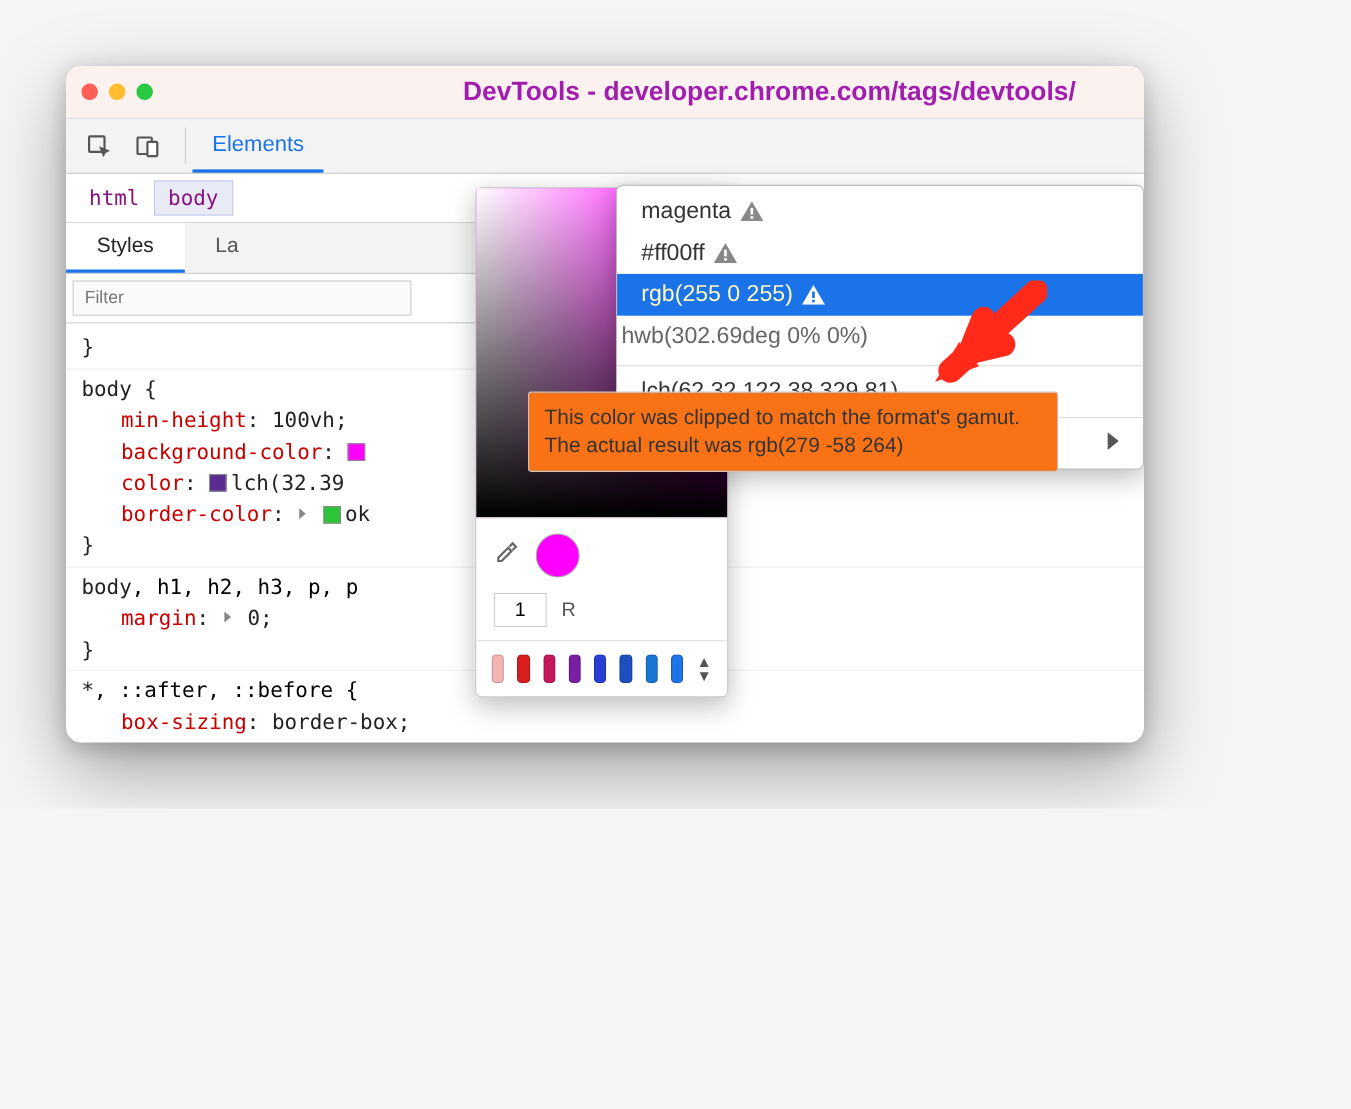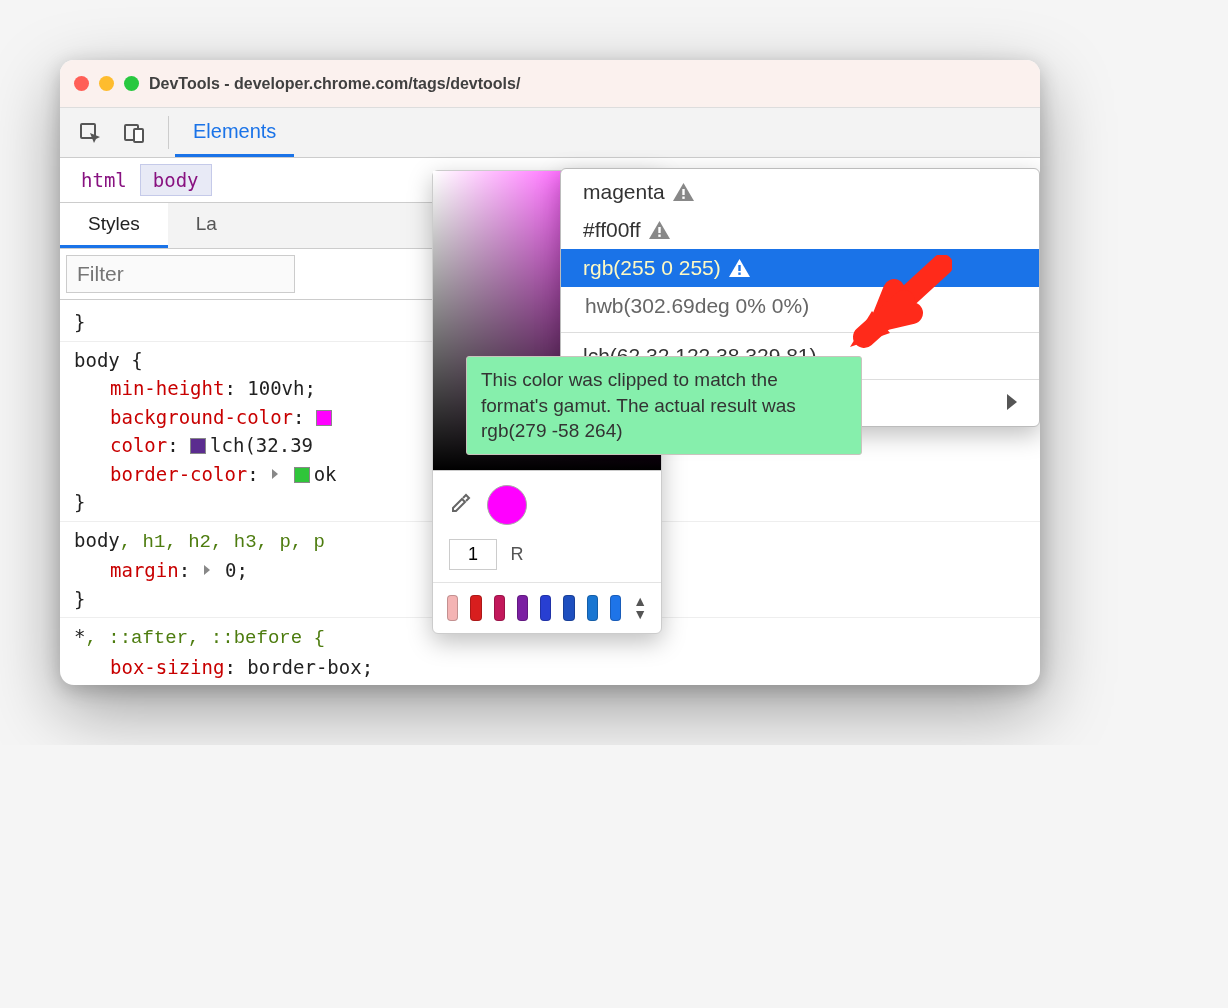--- a/index.html
+++ b/index.html
@@ -26,24 +26,24 @@
       gap: 10px;
       border-bottom: 1px solid #ddd;
     }
     .traffic-lights { display: flex; gap: 10px; }
     .tl { width: 15px; height: 15px; border-radius: 50%; }
     .tl.red { background: #ff5f57; }
     .tl.yellow { background: #febc2e; }
     .tl.green { background: #28c840; }
     .title-text {
       flex: 1;
-      text-align: left;
+      text-align: right;
       font-weight: 700;
-      color: #404040;
-      font-size: 16px;
+      color: #a21caf;
+      font-size: 24px;
       margin-right: 48px;
     }
     .toolbar {
       height: 50px;
       display: flex;
       align-items: stretch;
       border-bottom: 1px solid #ccc;
       background: #f3f3f3;
       padding-left: 8px;
     }
@@ -86,23 +86,23 @@
     }
     .subtab {
       padding: 10px 28px;
       color: #555;
       font-size: 19px;
       border-bottom: 3px solid transparent;
     }
     .subtab.active { color: #222; border-bottom-color: #1a73e8; background: #fff; }
     .filter-row { padding: 6px; border-bottom: 1px solid #ccc; }
     .filter-input {
-      width: 229px;
+      width: 308px;
       padding: 6px 10px;
-      font-size: 21px;
+      font-size: 16px;
       border: 1px solid #ccc;
       background: #fafafa;
       color: #888;
     }
     .styles-pane {
       font-family: Menlo, Consolas, monospace;
       font-size: 19px;
       line-height: 1.5;
       padding: 4px 0 0 0;
       color: #222;
@@ -121,21 +121,21 @@
       margin-right: 4px;
     }
     .expander {
       display:inline-block; width:0; height:0;
       border-left: 6px solid #888;
       border-top: 5px solid transparent;
       border-bottom: 5px solid transparent;
       margin: 0 4px 0 2px;
       vertical-align: 2px;
     }
-    .faded { color:#4d7c0f;font-family:Liberation Mono, monospace; }
+    .faded { color:#000000; }
 
     
     .picker {
       position: absolute;
       top: 110px;
       left: 372px;
       width: 230px;
       background: #fff;
       border: 1px solid #ccc;
       border-radius: 6px;
@@ -198,31 +198,31 @@
     .fmt-item.selected { background: #1a73e8; color: #fef9c3; }
     .fmt-item .chev { margin-left:auto; }
     .warn-tri {
       display:inline-flex;
       width:21px; height:18px;
       align-items:center; justify-content:center;
       position:relative;
       margin-left: 2px;
     }
     .warn-tri svg { display:block; }
-    .fmt-hwb-under { padding: 7px 22px 10px 24px; color:#666; font-size:21px;}
+    .fmt-hwb-under { padding: 7px 22px 10px 4px; color:#666; font-size:21px;}
     .fmt-tail { position:absolute; right: 8px; top: 200px; display:flex; align-items:center; gap:2px; color:#333; font-size:21px;}
     .fmt-tail .warn-tri svg path { fill:#888;}
 
     
     .tooltip {
       position: absolute;
       top: 296px;
-      left: 406px;
-      width: 396px;
-      background: #86efac;
+      left: 420px;
+      width: 482px;
+      background: #f97316;
       border: 1px solid #c9c3bd;
       padding: 10px 14px;
       font-size: 19px;
       line-height: 1.35;
       color: #333;
       z-index: 10;
       border-radius: 3px;
     }
 
     

